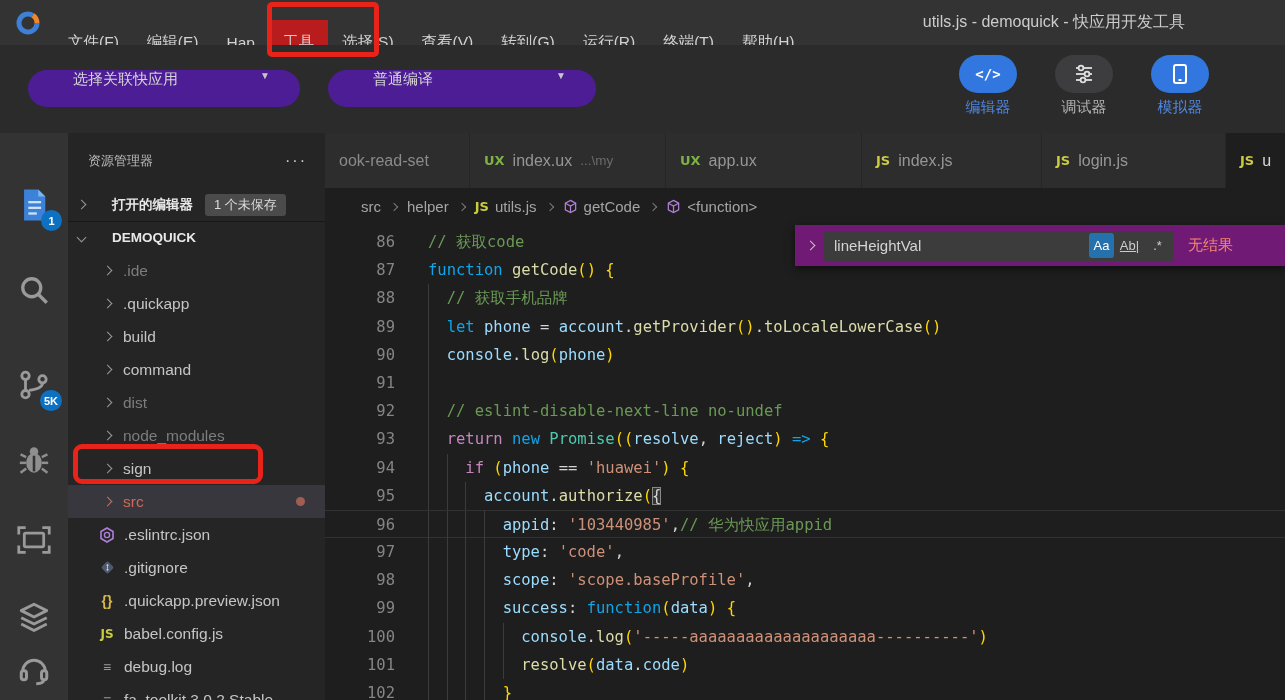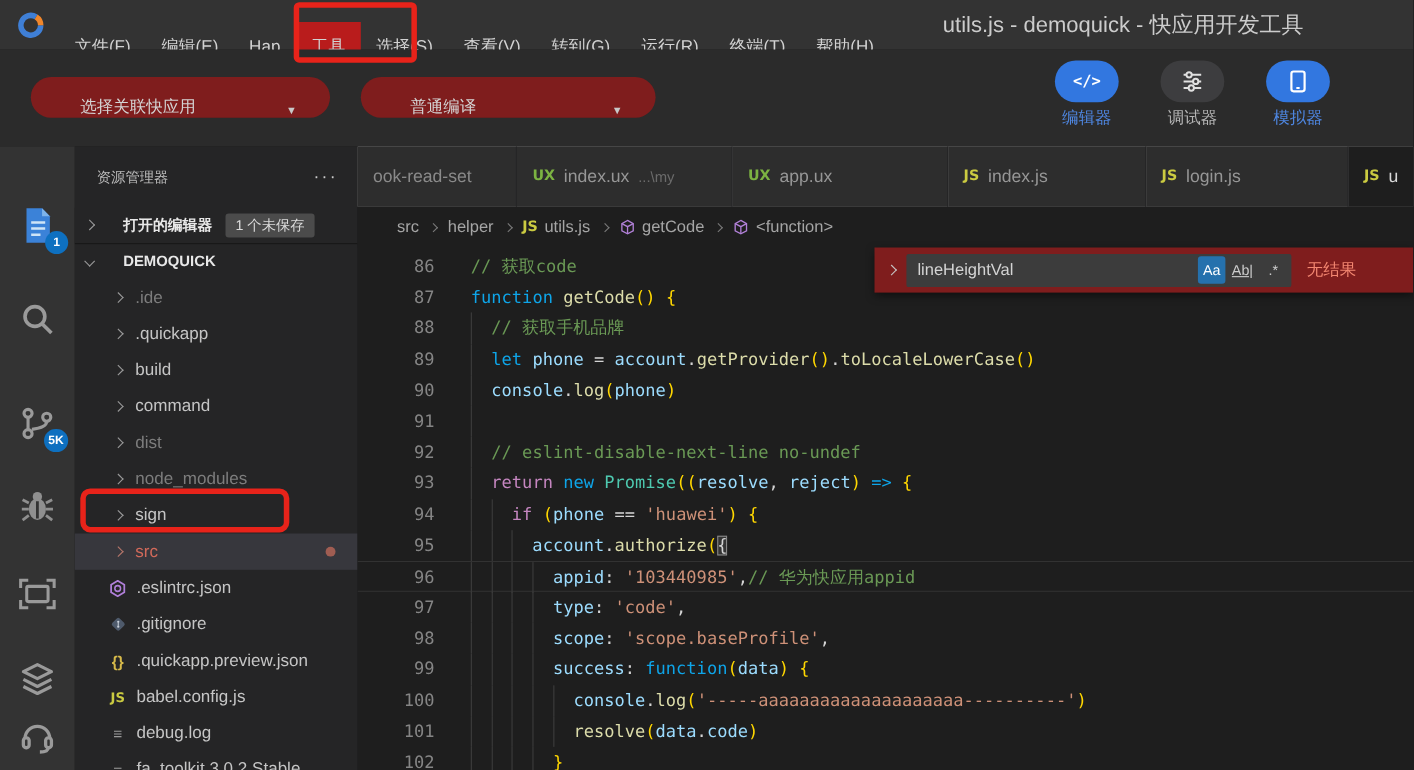--- a/index.html
+++ b/index.html
@@ -7,26 +7,26 @@
     font-family:"Liberation Sans","DejaVu Sans",sans-serif; }
   #app { position:relative; width:1285px; height:700px; }
 
   
   .titlebar { height:45px; background:#333333; display:flex; align-items:center; }
   .logo { width:24px; height:24px; margin:0 14px 0 16px; flex:0 0 auto; }
   .menus { display:flex; align-items:center; height:100%;margin-top:40px; }
   .menuitem { color:#d2d2d2; font-size:15.5px; padding:0 14px; height:100%;
     display:flex; align-items:center; cursor:default; white-space:nowrap; }
   .menuitem.hl { background:#b91c1c; }
-  .wintitle { margin-left:auto; margin-right:100px; color:#cccccc; font-size:20px; white-space:nowrap; }
+  .wintitle { margin-left:auto; margin-right:100px; color:#cccccc; font-size:16px; white-space:nowrap; }
 
   
   .toolbar { height:88px; background:#2b2b2b; position:relative; }
-  .pill { position:absolute; top:25px; height:37px; border-radius:19px; background:#7f1d1d;
-    color:#d4d4d4; font-size:15px; display:flex; align-items:flex-end; cursor:pointer; }
+  .pill { position:absolute; top:25px; height:37px; border-radius:19px; background:#4c1d95;
+    color:#d4d4d4; font-size:15px; display:flex; align-items:flex-start; cursor:pointer; }
   .pill .ptxt { padding-left:45px; }
   .pill .caret { margin-left:auto; padding-right:30px; font-size:10px; color:#c8c8c8; }
   .pill1 { left:28px; width:272px; }
   .pill2 { left:328px; width:268px; }
   .actions { position:absolute; right:72px; top:10px; display:flex; gap:30px; }
   .action { width:66px; display:flex; flex-direction:column; align-items:center; }
   .abtn { width:58px; height:38px; border-radius:19px; display:flex; align-items:center;
     justify-content:center; cursor:pointer; }
   .abtn.blue { background:#3277e0; }
   .abtn.gray { background:#3d3d3f; }
@@ -102,21 +102,21 @@
   .cline.cur { border-top:1px solid rgba(255,255,255,.09); border-bottom:1px solid rgba(255,255,255,.09); }
   .ln { width:70px; text-align:right; color:#858585; font-size:15.5px; flex:0 0 auto; }
   .ltxt { margin-left:33px; }
   .ind { display:inline-block; width:2ch; border-left:1px solid #3c3c3c; height:28.2px; vertical-align:top; }
   .tk-kw{color:#0ea5e9} .tk-ctrl{color:#c586c0} .tk-fn{color:#dcdcaa} .tk-var{color:#9cdcfe}
   .tk-str{color:#ce9178} .tk-cmt{color:#6a9955} .tk-cls{color:#4ec9b0} .tk-pl{color:#d4d4d4}
   .tk-b1{color:#ffd700}
   .tk-box{color:#d4d4d4; outline:1px solid #888888; outline-offset:-1px; background:rgba(120,120,120,.25);}
 
   
-  .findwidget { position:absolute; top:92px; left:470px; right:0; height:41px; background:#7f1d1d;
+  .findwidget { position:absolute; top:92px; left:470px; right:0; height:41px; background:#701a75;
     display:flex; align-items:center; box-shadow:0 3px 8px rgba(0,0,0,.55); padding-left:8px; }
   .fchv { width:7px; height:7px; border-right:1.6px solid #c5c5c5; border-bottom:1.6px solid #c5c5c5;
     transform:rotate(-45deg); margin:0 10px 0 4px; cursor:pointer; flex:0 0 auto; }
   .finput { width:350px; height:30px; background:#3c3c3c; border-radius:2px; display:flex;
     align-items:center; padding:0 4px 0 10px; }
   .finput input { flex:1; background:transparent; border:none; outline:none; color:#d4d4d4;
     font-size:15px; font-family:"Liberation Sans","DejaVu Sans",sans-serif; min-width:0; }
   .fopt { width:25px; height:25px; border-radius:3px; display:flex; align-items:center;
     justify-content:center; color:#cccccc; font-size:13px; margin-left:3px; cursor:pointer; flex:0 0 auto; }
   .fopt.on { background:#2571ad; color:#ffffff; }

